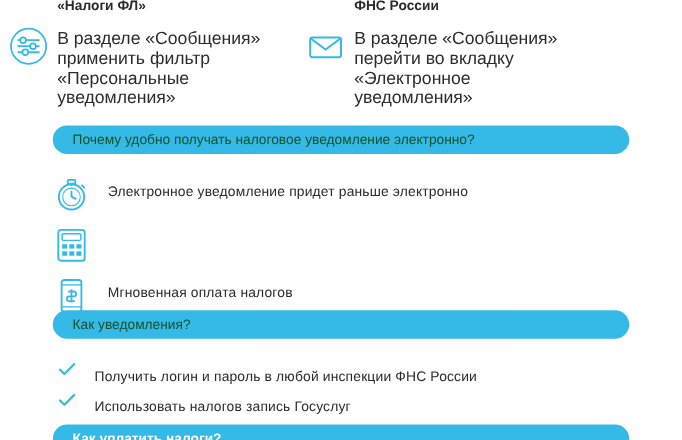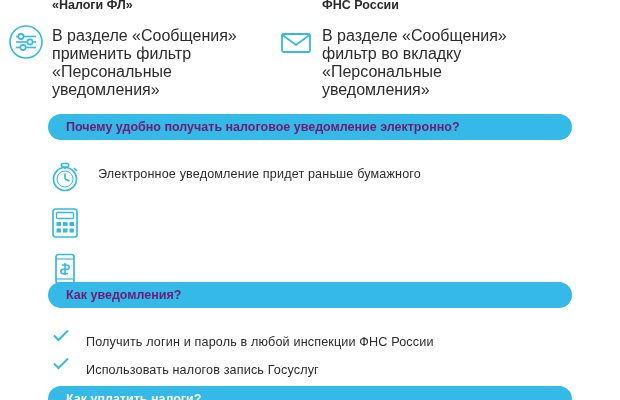--- a/index.html
+++ b/index.html
@@ -64,23 +64,23 @@
   .banner {
     position: absolute;
     left: 48px;
     height: 26px;
     border-radius: 13px;
     background: #35b9e6;
     display: flex;
     align-items: center;
     padding: 0 18px;
     box-sizing: border-box;
-    color: #701a75;
+    color: #14532d;
     font-size: 12.5px;
-    font-weight: bold;
+    font-weight: normal;
     white-space: nowrap;
   }
   .banner-wide {
     width: 524px;
   }
   .banner-mid {
     width: 524px;
   }
 
   
@@ -180,21 +180,21 @@
     </div>
 
     <div class="col">
       <div class="col-title">ФНС России</div>
       <div class="col-icon">
         <svg width="36" height="36" viewBox="0 0 36 36">
           <rect x="4" y="10" width="28" height="18" rx="2" fill="none" stroke="#35b9e6" stroke-width="1.8"></rect>
           <polyline points="4.5,11 18,21 31.5,11" fill="none" stroke="#35b9e6" stroke-width="1.8"></polyline>
         </svg>
       </div>
-      <div class="col-body">В разделе «Сообщения» фильтр во вкладку «Персональные уведомления»</div>
+      <div class="col-body">В разделе «Сообщения» перейти во вкладку «Электронное уведомления»</div>
     </div>
 
   </div>
 
   <div class="banner banner-wide" style="top:114px;">
     <span>Почему удобно получать налоговое уведомление  электронно?</span>
   </div>
 
   <div class="why-list">
 
@@ -203,21 +203,21 @@
         <svg width="34" height="34" viewBox="0 0 34 34">
           <circle cx="17" cy="19" r="11.5" fill="none" stroke="#35b9e6" stroke-width="1.7"></circle>
           <circle cx="17" cy="19" r="8" fill="none" stroke="#35b9e6" stroke-width="1"></circle>
           <rect x="13.5" y="3.5" width="7" height="3.5" rx="1" fill="none" stroke="#35b9e6" stroke-width="1.7"></rect>
           <line x1="17" y1="7" x2="17" y2="9" stroke="#35b9e6" stroke-width="1.7"></line>
           <line x1="17" y1="19" x2="17" y2="13.5" stroke="#35b9e6" stroke-width="1.7"></line>
           <line x1="17" y1="19" x2="21.5" y2="21" stroke="#35b9e6" stroke-width="1.7"></line>
           <line x1="26" y1="8" x2="29" y2="11" stroke="#35b9e6" stroke-width="1.7"></line>
         </svg>
       </div>
-      <div class="why-text">Электронное уведомление придет раньше бумажного</div>
+      <div class="why-text">Электронное уведомление придет раньше электронно</div>
     </div>
 
     <div class="why-item">
       <div class="why-icon">
         <svg width="34" height="34" viewBox="0 0 34 34">
           <rect x="5" y="3" width="24" height="28" rx="2.5" fill="none" stroke="#35b9e6" stroke-width="1.7"></rect>
           <rect x="8.5" y="6.5" width="17" height="6" rx="1" fill="none" stroke="#35b9e6" stroke-width="1.3"></rect>
           <rect x="8.5" y="16" width="4.5" height="4" fill="#35b9e6"></rect>
           <rect x="15" y="16" width="4.5" height="4" fill="#35b9e6"></rect>
           <rect x="21.5" y="16" width="4.5" height="4" fill="#35b9e6"></rect>
@@ -230,20 +230,21 @@
 
     <div class="why-item">
       <div class="why-icon">
         <svg width="34" height="34" viewBox="0 0 34 34">
           <rect x="8" y="2.5" width="18" height="29" rx="2.5" fill="none" stroke="#35b9e6" stroke-width="1.7"></rect>
           <line x1="8" y1="7" x2="26" y2="7" stroke="#35b9e6" stroke-width="1.2"></line>
           <line x1="8" y1="27" x2="26" y2="27" stroke="#35b9e6" stroke-width="1.2"></line>
           <path d="M17 11 v12 M14 13 h5 a2.2 2.2 0 0 1 0 4.4 h-4 a2.2 2.2 0 0 0 0 4.4 h5" fill="none" stroke="#35b9e6" stroke-width="1.6"></path>
         </svg>
       </div>
+      <div class="why-text">Мгновенная оплата налогов</div>
     </div>
 
   </div>
 
   <div class="banner banner-mid" style="top:282px;">
     <span>Как уведомления?</span>
   </div>
 
   <div class="check-list">
     <div class="check-item">

